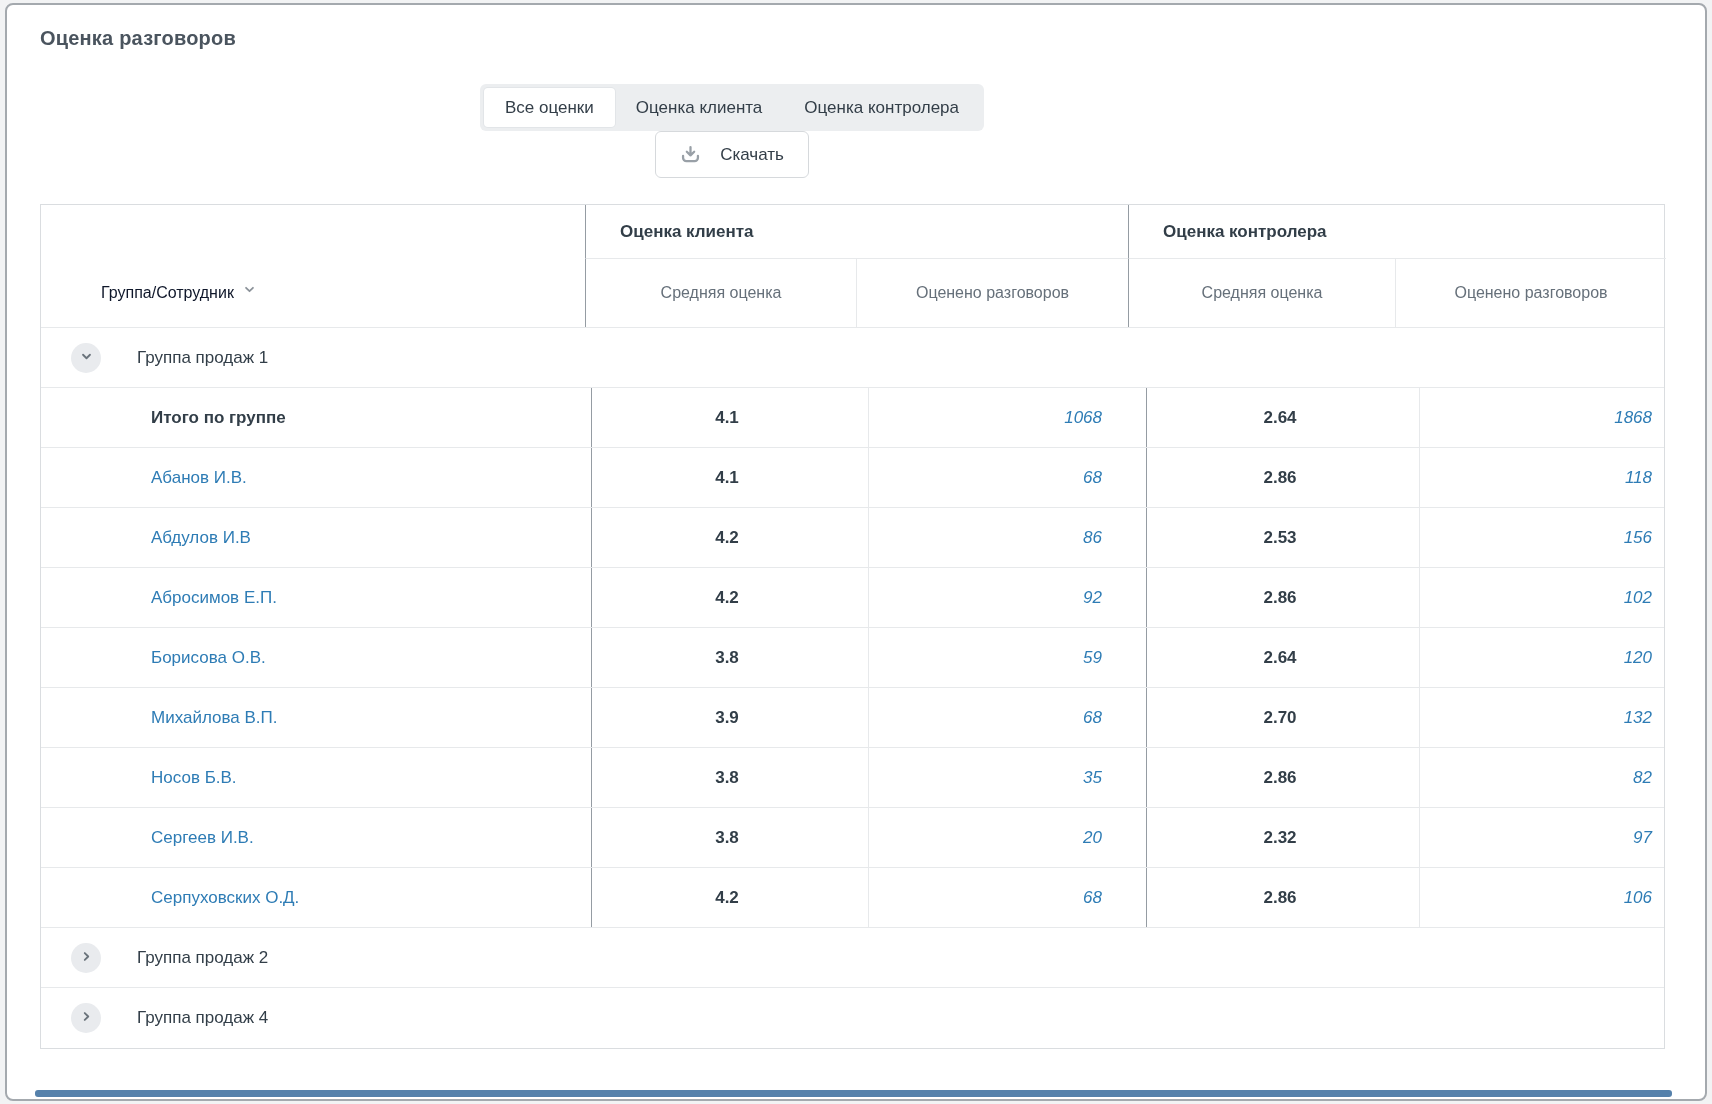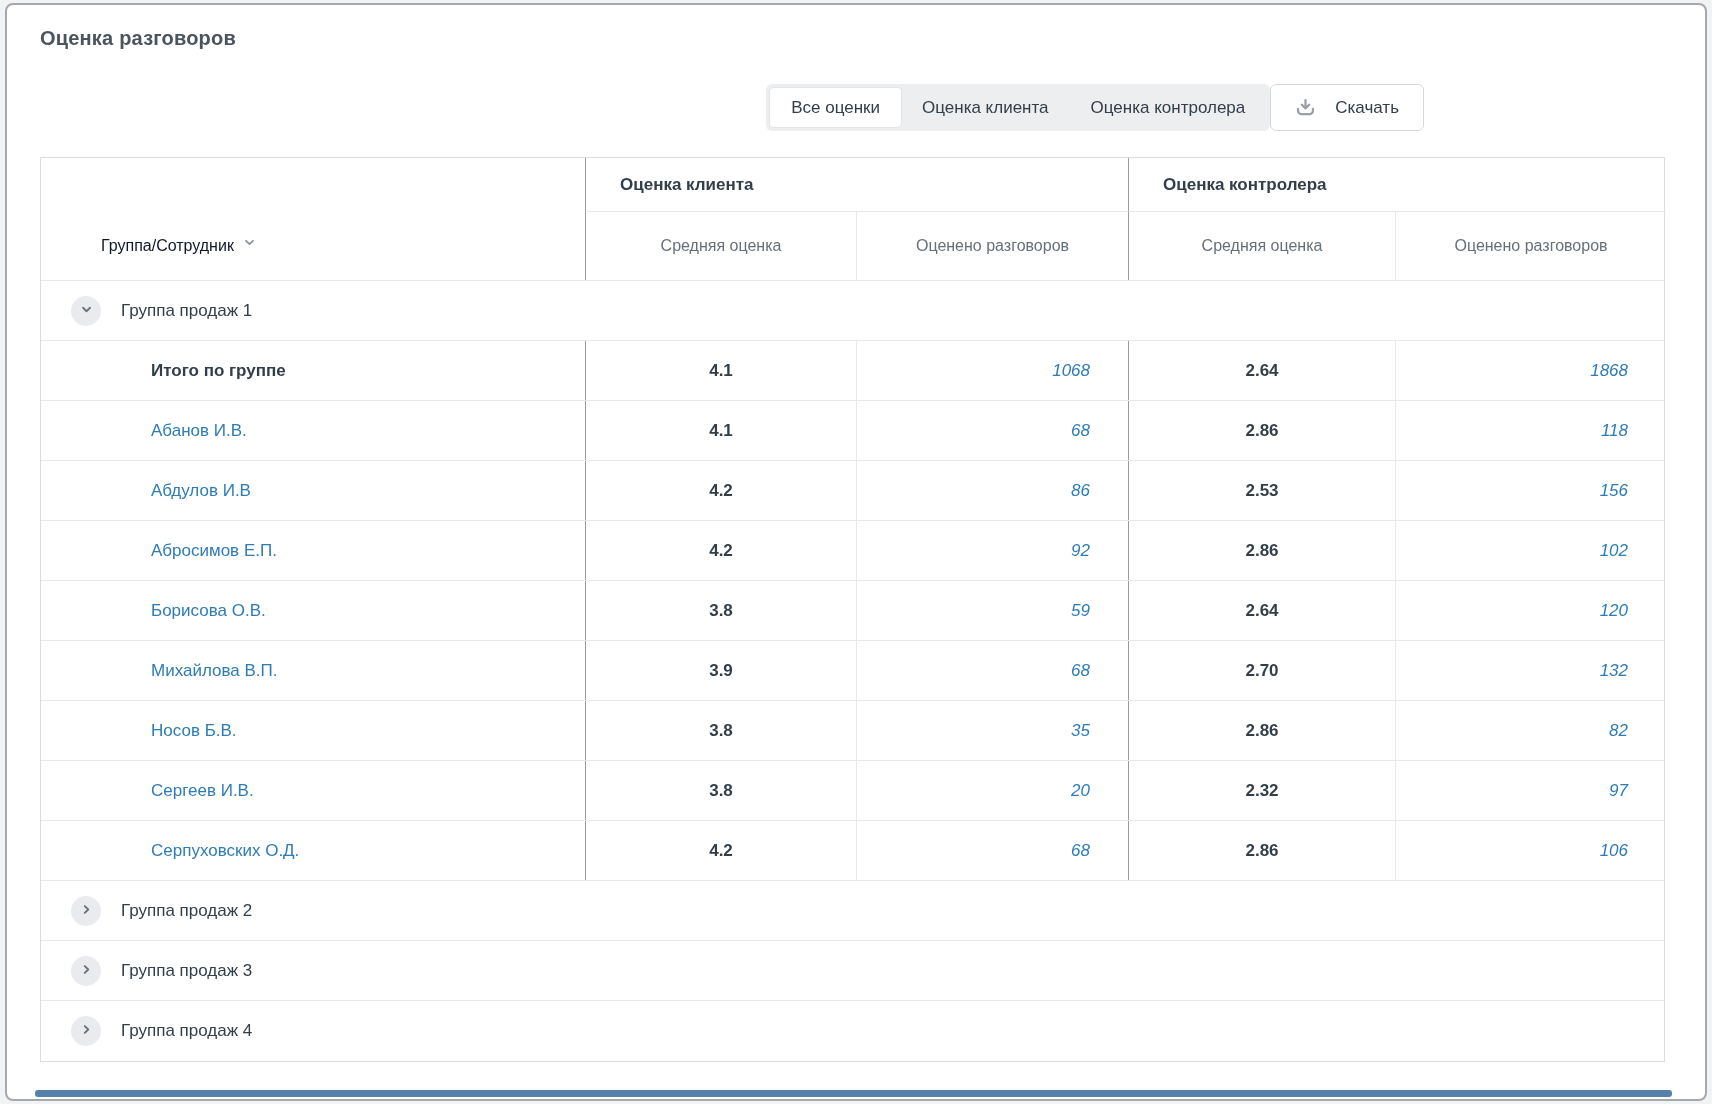--- a/index.html
+++ b/index.html
@@ -14,46 +14,46 @@
     position: absolute; left: 5px; top: 3px; right: 5px; bottom: 3px;
     background: #fff;
     border: 2px solid #a4a9ae;
     border-radius: 8px;
     overflow: hidden;
   }
   .content { padding: 22px 11px 0 33px; }
 
   .page-title { font-size: 20px; font-weight: 700; color: #4a545e; letter-spacing: .2px; }
 
-  .toolbar { width: 1384px; margin-top: 34px; display: flex; justify-content: flex-end; align-items: center; }
+  .toolbar { width: 1384px; margin-top: 34px; display: flex; justify-content: space-between; align-items: center; flex-direction: column; }
 
   .tabs { background: #eceef0; border-radius: 6px; padding: 4px; display: inline-flex; align-items: center; height: 47px; }
   .tab { padding: 0 21px; height: 39px; display: flex; align-items: center; font-size: 17px; color: #333e48; border-radius: 4px; cursor: pointer; white-space: nowrap; }
   .tab.active { background: #fff; box-shadow: 0 0 0 1px #e2e5e8; }
 
   .download-btn { height: 47px; padding: 0 24px; background: #fff; border: 1px solid #d6d9dc; border-radius: 6px; display: flex; align-items: center; gap: 19px; font-size: 17px; color: #333e48; cursor: pointer; }
   .download-btn svg { display: block; }
 
   .table { width: 1625px; margin-top: 26px; border: 1px solid #dadde0; background: #fff; }
 
   .thead { display: grid; grid-template-columns: 544px 271px 272px 267px 271px; border-bottom: 1px solid #e7e9eb; }
   .th-corner { grid-row: 1 / 3; grid-column: 1; display: flex; align-items: flex-end; padding: 0 0 25px 60px; color: #0f172a; font-size: 16px; cursor: pointer; }
   .th-corner .sort { margin-left: 9px; margin-bottom: 2px; }
   .th-section { grid-row: 1; height: 54px; display: flex; align-items: center; padding-left: 34px; font-size: 17px; font-weight: 700; color: #323e48; border-left: 1px solid #959ca3; border-bottom: 1px solid #e7e9eb; }
   .th-section.client { grid-column: 2 / 4; }
   .th-section.controller { grid-column: 4 / 6; }
   .th-sub { grid-row: 2; height: 68px; display: flex; align-items: center; justify-content: center; font-size: 16px; color: #66707a; }
   .th-sub.dark { border-left: 1px solid #959ca3; }
   .th-sub.light { border-left: 1px solid #e7e9eb; }
 
-  .group-row { height: 60px; display: flex; align-items: center; padding-left: 30px; gap: 20px; border-bottom: 1px solid #e7e9eb; font-size: 17px; color: #323e48; cursor: pointer; }
+  .group-row { height: 60px; display: flex; align-items: center; padding-left: 30px; gap: 36px; border-bottom: 1px solid #e7e9eb; font-size: 17px; color: #323e48; cursor: pointer; }
   .group-row:last-child { border-bottom: none; }
   .toggle { width: 30px; height: 30px; min-width: 30px; border-radius: 50%; background: #e9ebee; display: flex; align-items: center; justify-content: center; cursor: pointer; }
 
-  .data-row { display: grid; grid-template-columns: 544px 271px 272px 267px 271px; height: 60px; border-bottom: 1px solid #e7e9eb; }
+  .data-row { display: grid; grid-template-columns: 544px 271px 272px 267px 271px; height: 60px; border-bottom: 1px solid #e7e9eb; gap: 6px; }
   .cell { display: flex; align-items: center; font-size: 17px; }
   .cell.name { padding-left: 110px; color: #323e48; }
   .cell.avg { justify-content: center; font-weight: 700; color: #323e48; border-left: 1px solid #959ca3; }
   .cell.cnt { justify-content: flex-end; padding-right: 38px; border-left: 1px solid #e7e9eb; font-style: italic; }
   .data-row.total .cell.name { font-weight: 700; }
   a.link { color: #2e7cb5; text-decoration: none; cursor: pointer; }
 
   .hscrollbar { position: absolute; left: 28px; width: 1637px; bottom: 2px; height: 7px; border-radius: 3px; background: #5581ab; cursor: pointer; }
 </style>
 </head>
@@ -239,39 +239,29 @@
         <span class="toggle">
           <span>
             <svg width="13" height="13" viewBox="0 0 12 12" fill="none">
                 <path d="M4.4 2.8l3.2 3.2-3.2 3.2" stroke="#6a737b" stroke-width="1.7" stroke-linecap="round" stroke-linejoin="round"></path>
               </svg>
           </span>
         </span>
         <span>Группа продаж 2</span>
       </div>
 
+
       <div class="group-row">
         <span class="toggle">
           <span>
             <svg width="13" height="13" viewBox="0 0 12 12" fill="none">
                 <path d="M4.4 2.8l3.2 3.2-3.2 3.2" stroke="#6a737b" stroke-width="1.7" stroke-linecap="round" stroke-linejoin="round"></path>
               </svg>
           </span>
         </span>
-        <span>Группа продаж 3</span>
-      </div>
-
-      <div class="group-row">
-        <span class="toggle">
-          <span>
-            <svg width="13" height="13" viewBox="0 0 12 12" fill="none">
-                <path d="M4.4 2.8l3.2 3.2-3.2 3.2" stroke="#6a737b" stroke-width="1.7" stroke-linecap="round" stroke-linejoin="round"></path>
-              </svg>
-          </span>
-        </span>
         <span>Группа продаж 4</span>
       </div>
 
     </div>
   </div>
 
   <div class="hscrollbar"></div>
 </div>
 
 </body></html>

